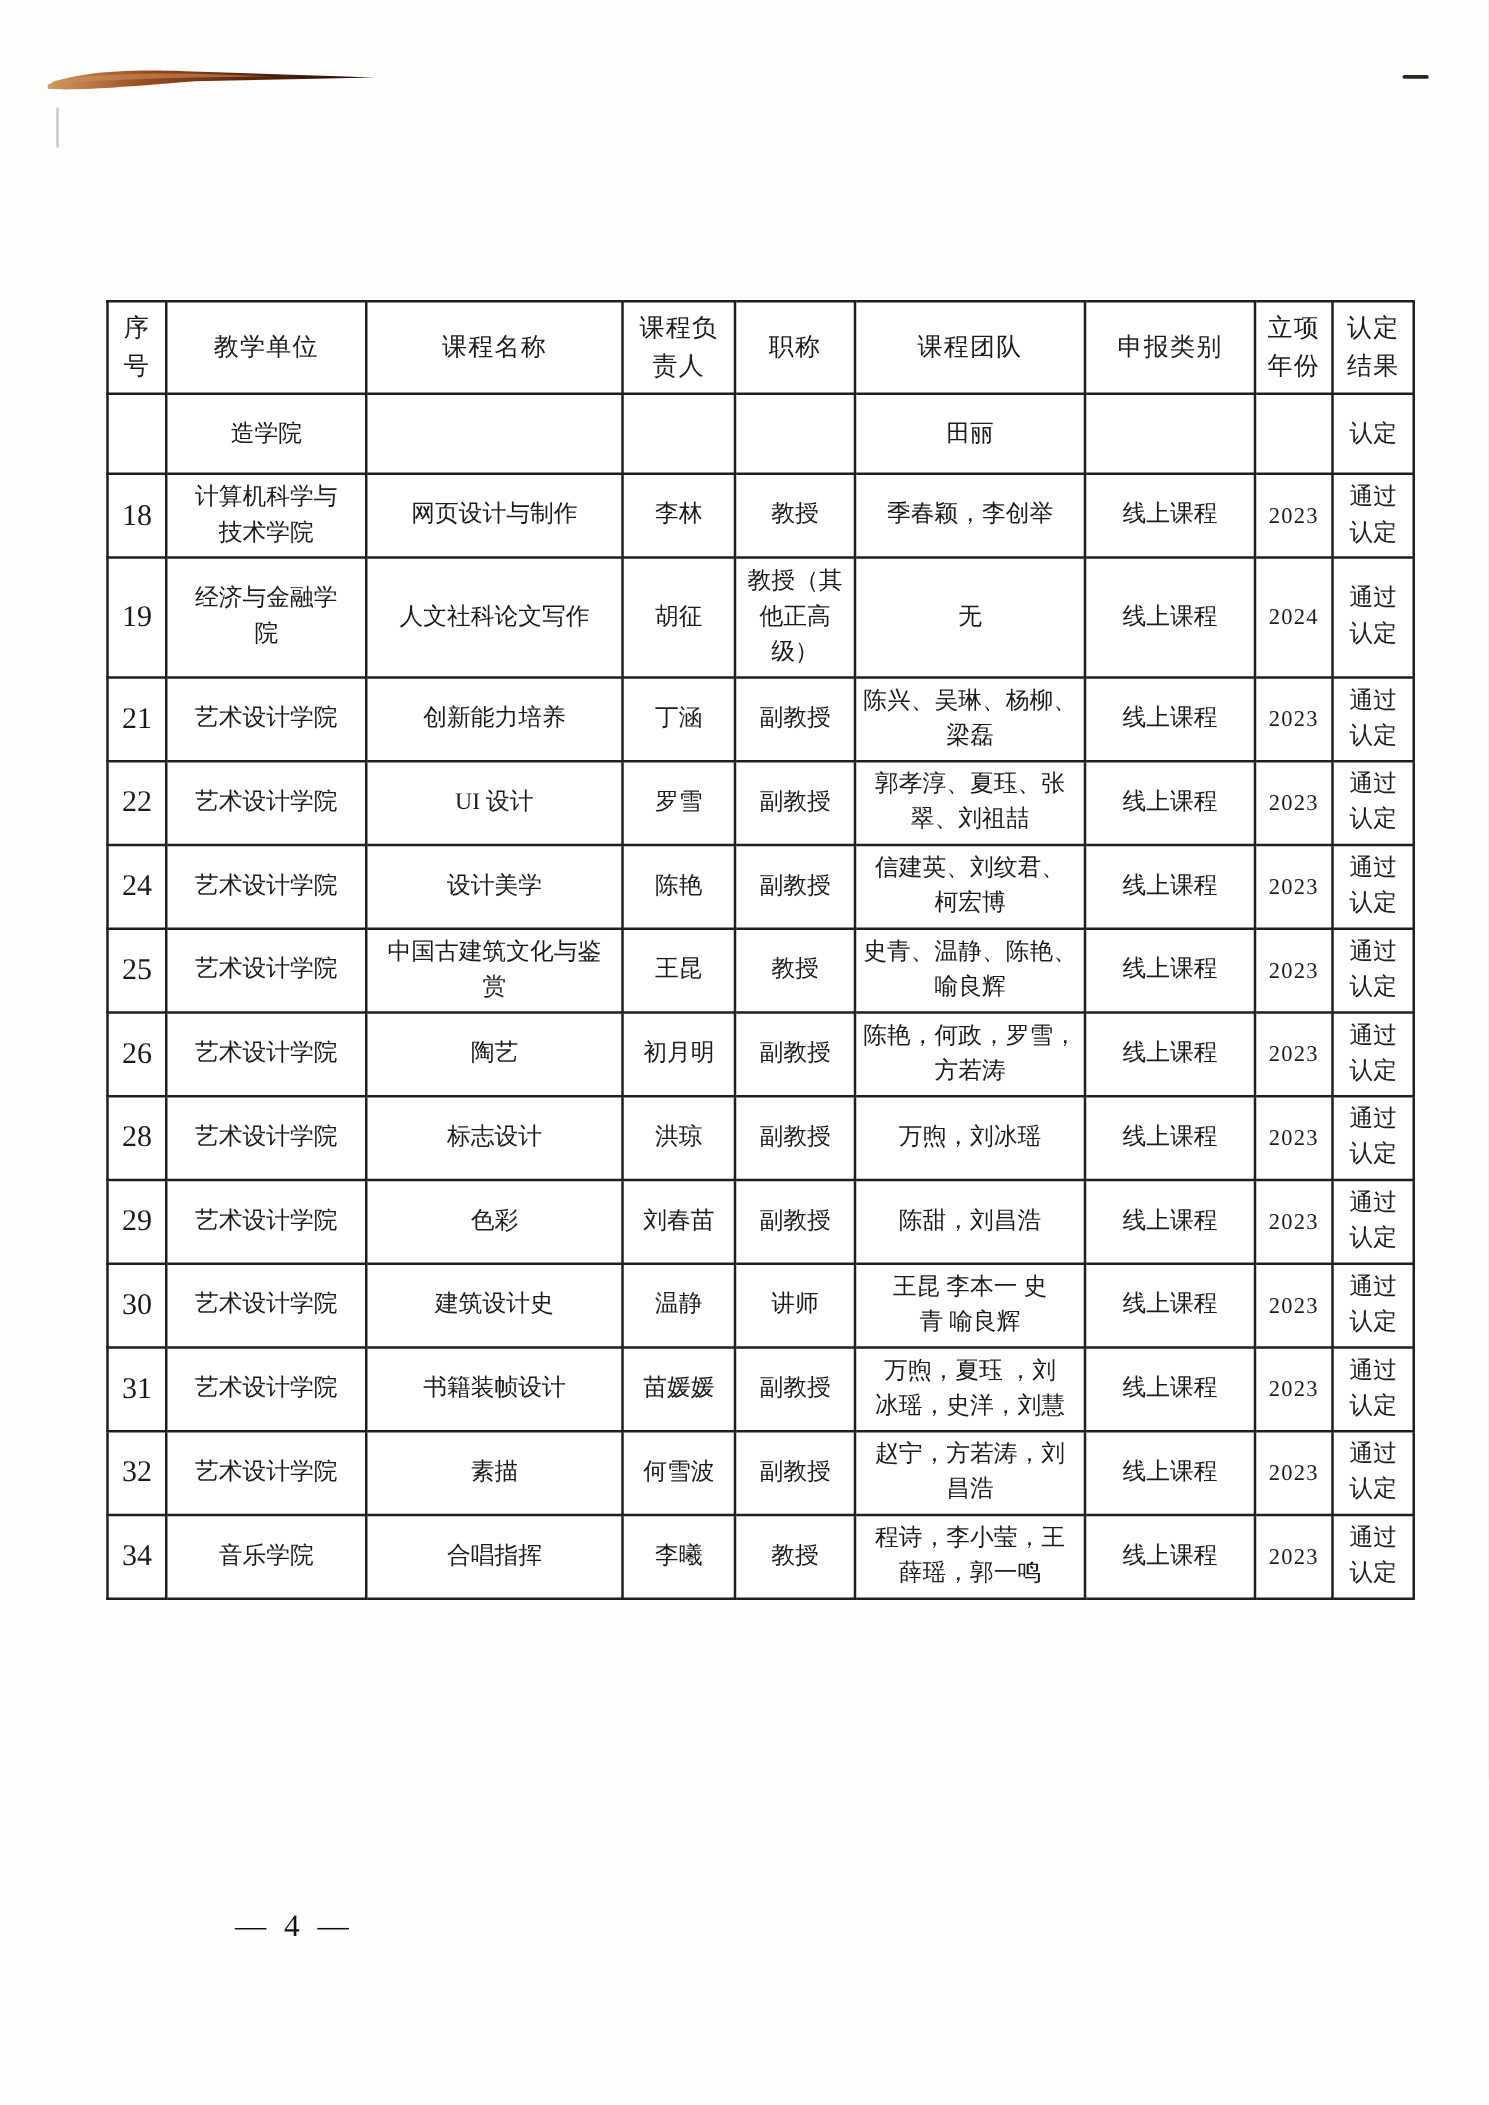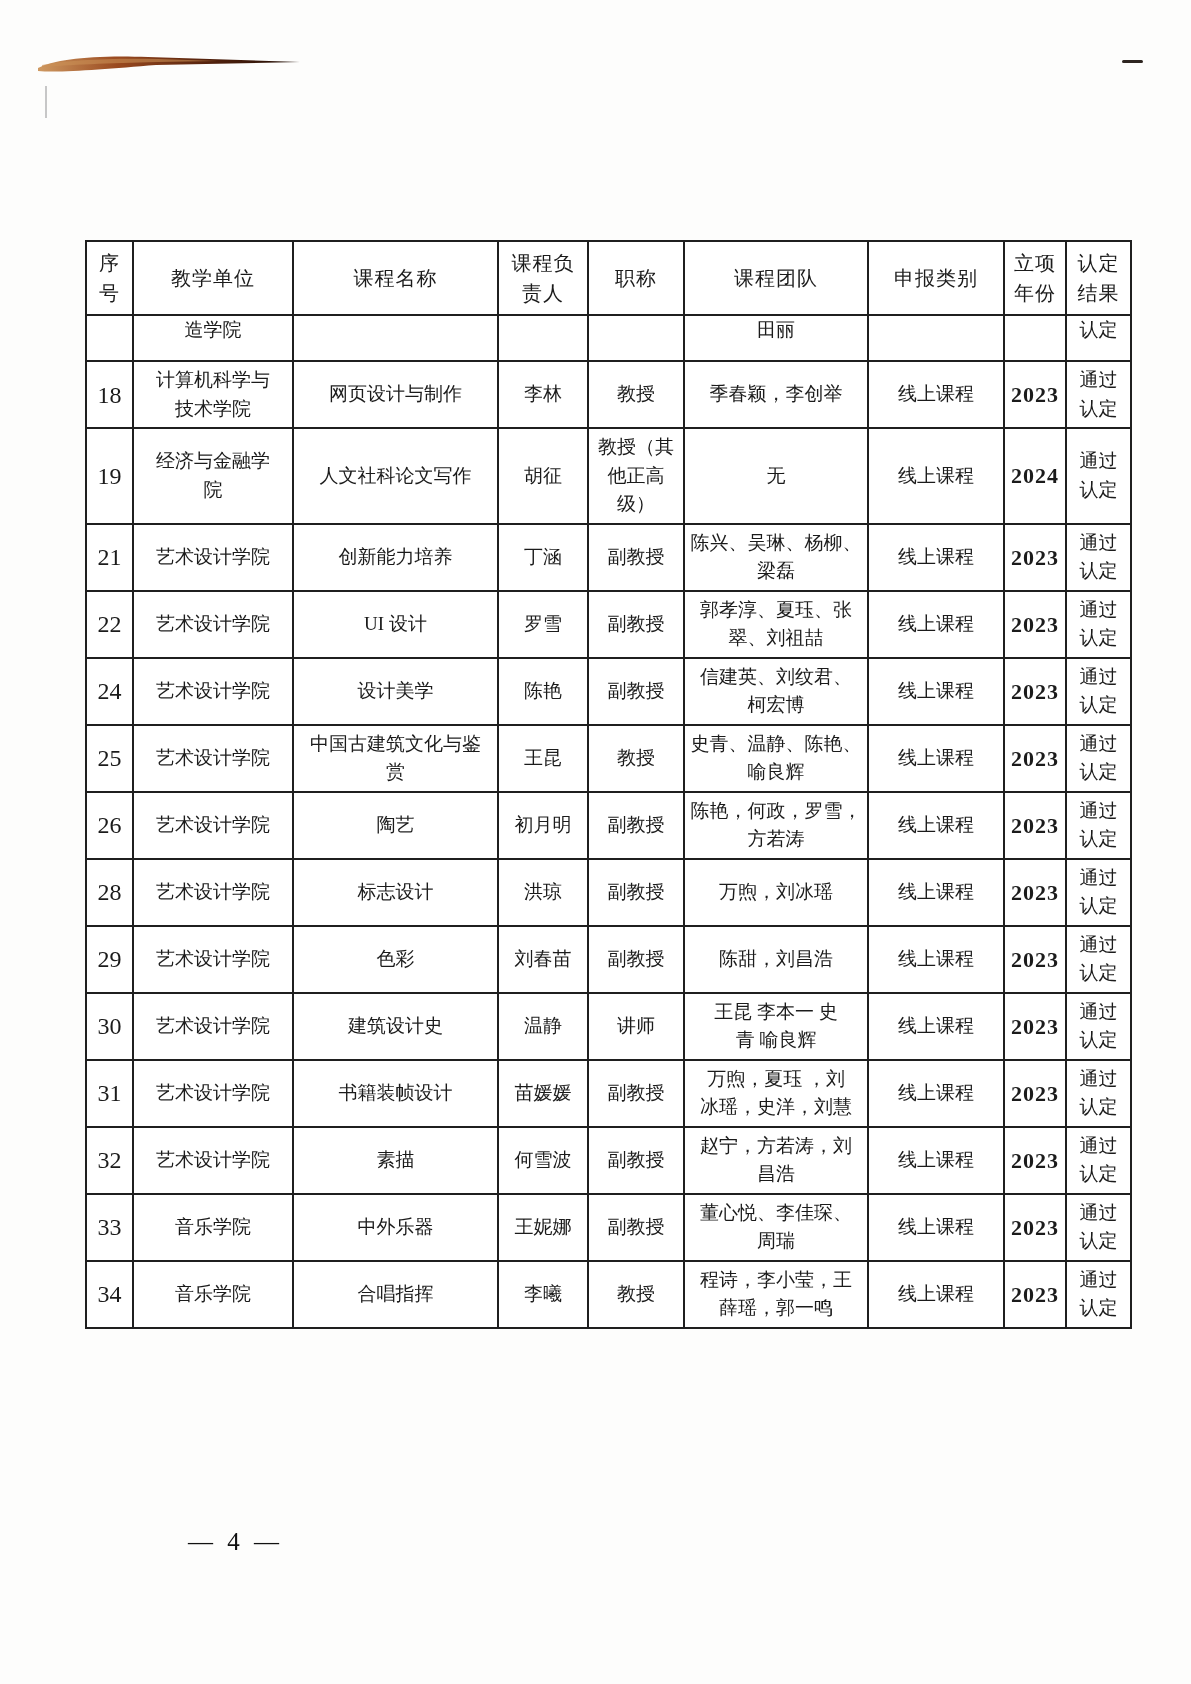--- a/index.html
+++ b/index.html
@@ -38,24 +38,24 @@
     height:64px;
     letter-spacing:1px;
   }
   td{
     font-size:19px;
     height:50px;
   }
   tr.carryover td{
     vertical-align:top;
     height:40px;
-    padding-top:0;
+    padding-top:18px;
   }
   td.c-no{font-size:24px;}
-  td.c-year{font-size:22px;letter-spacing:1px;font-weight:bold;}
+  td.c-year{font-size:18px;letter-spacing:1px;}
   
   .page-num{
     position:absolute;left:188px;top:1528px;
     font-size:25px;letter-spacing:4px;color:#111;
   }
 </style>
 </head>
 <body>
 
 <div class="page">
@@ -268,33 +268,20 @@
     <td>何雪波</td>
     <td>副教授</td>
     <td>赵宁，方若涛，刘
 昌浩</td>
     <td>线上课程</td>
     <td class="c-year">2023</td>
     <td>通过
 认定</td>
   </tr>
           <tr>
-    <td class="c-no">33</td>
-    <td>音乐学院</td>
-    <td>中外乐器</td>
-    <td>王妮娜</td>
-    <td>副教授</td>
-    <td>董心悦、李佳琛、
-周瑞</td>
-    <td>线上课程</td>
-    <td class="c-year">2023</td>
-    <td>通过
-认定</td>
-  </tr>
-          <tr>
     <td class="c-no">34</td>
     <td>音乐学院</td>
     <td>合唱指挥</td>
     <td>李曦</td>
     <td>教授</td>
     <td>程诗，李小莹，王
 薛瑶，郭一鸣</td>
     <td>线上课程</td>
     <td class="c-year">2023</td>
     <td>通过

